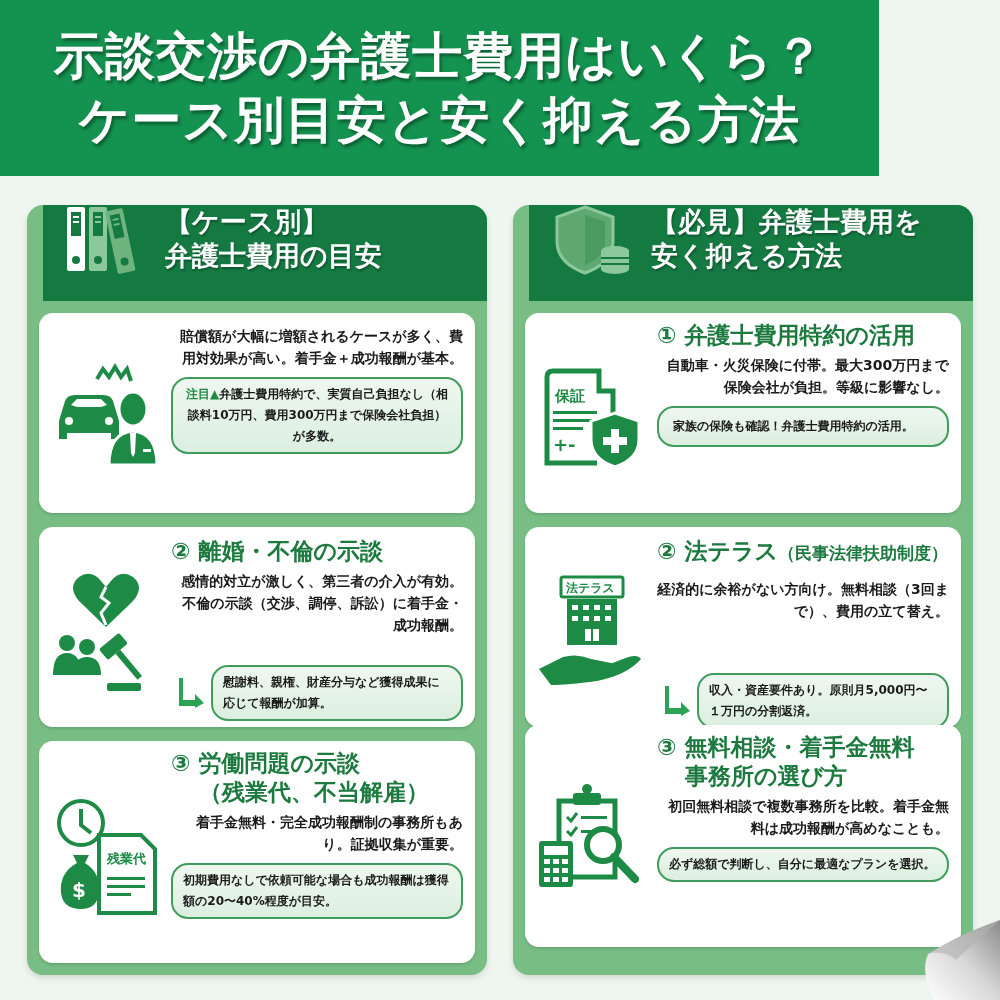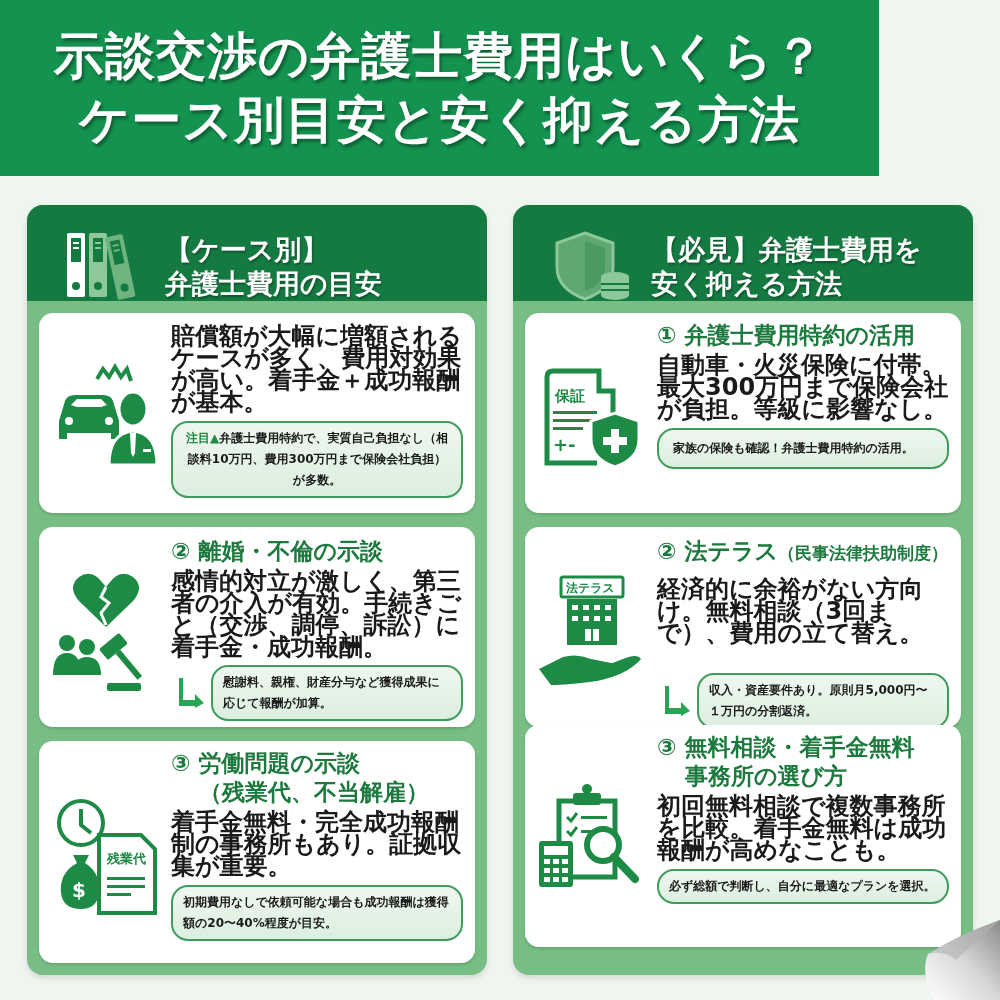--- a/index.html
+++ b/index.html
@@ -22,42 +22,42 @@
   }
   .panel {
     position: absolute; top: 205px; width: 460px; height: 770px;
     background: #77bd84; border-radius: 16px; overflow: hidden;
     box-shadow: 0 3px 6px rgba(0,0,0,0.12);
   }
   .panel.left { left: 27px; }
   .panel.right { left: 513px; }
   .panel-head {
     height: 96px; background: #157a42;
-    display: flex; align-items: flex-end; padding-left: 38px;
+    display: flex; align-items: flex-start; padding-left: 22px; margin-left: 16px;
   }
   .panel-head .icon { width: 82px; height: 70px; flex: none; }
   .panel-head .ttl {
     color: #fff; font-weight: bold; font-size: 27px; line-height: 34px;
     margin-left: 18px; text-shadow: 1px 2px 2px rgba(0,0,0,0.3);
   }
   .card {
     position: absolute; left: 12px; width: 436px;
     background: #fff; border-radius: 14px;
     box-shadow: 0 2px 3px rgba(0,0,0,0.12);
   }
   .card .pic { position: absolute; left: 12px; width: 110px; height: 110px; }
   .card .body { position: absolute; left: 132px; right: 12px; }
   .card h3 {
     color: #1d7a3e; font-size: 23px; font-weight: bold; line-height: 29px;
     white-space: nowrap;
   }
   .card h3 .sub { font-size: 17px; }
   .card h3.indent { padding-left: 28px; }
   .card p.desc {
-    font-size: 24px; font-weight: bold; line-height: 22px; margin-top: 4px; color: #1a1a1a;
+    font-size: 14px; font-weight: bold; line-height: 22px; margin-top: 4px; color: #1a1a1a; text-align: right;
   }
   .note {
     border: 2px solid #3f9c5c; border-radius: 17px;
     background: linear-gradient(#eef7ef, #dcefe0);
     font-size: 12px; font-weight: bold; line-height: 21px; padding: 5px 10px; margin-top: 8px;
     color: #1a1a1a;
   }
   .note.center { text-align: center; }
   .note .hl { color: #1d8a45; }
   .arrow-row { display: flex; align-items: center; margin-top: 8px; }
@@ -131,21 +131,21 @@
       <circle cx="36" cy="80" r="8" fill="#1d8a45"></circle>
       <path d="M22,108 Q22,90 36,90 Q50,90 50,108 Z" fill="#1d8a45"></path>
       <g transform="rotate(-40 70 90)">
         <rect x="58" y="70" width="26" height="14" rx="2" fill="#1d8a45"></rect>
         <rect x="68" y="84" width="6" height="34" fill="#1d8a45"></rect>
       </g>
       <rect x="56" y="116" width="34" height="8" rx="2" fill="#1d8a45"></rect>
     </svg>
     <div class="body" style="top:10px;">
       <h3>② 離婚・不倫の示談</h3>
-      <p class="desc">感情的対立が激しく、第三者の介入が有効。手続きごと（交渉、調停、訴訟）に着手金・成功報酬。</p>
+      <p class="desc">感情的対立が激しく、第三者の介入が有効。不倫の示談（交渉、調停、訴訟）に着手金・成功報酬。</p>
     </div>
     <div class="arrow-row" style="position:absolute;left:140px;right:12px;top:130px;">
       <svg class="arr" viewBox="0 0 26 30">
         <path d="M4,0 L4,22 L16,22 L16,16 L25,25 L16,30 L16,28 L0,28 L0,0 Z" fill="#2aa355"></path>
       </svg>
       <div class="note">慰謝料、親権、財産分与など獲得成果に応じて報酬が加算。</div>
     </div>
   </div>
 
   <div class="card" style="top:536px;height:222px;">

